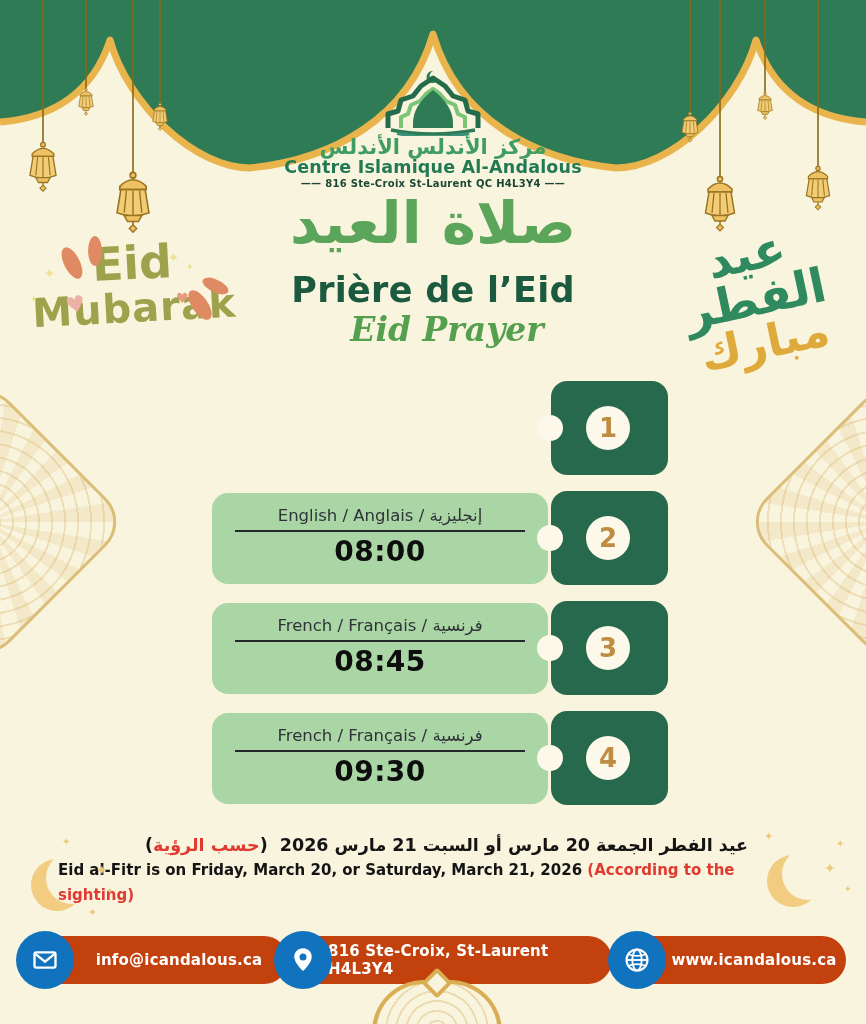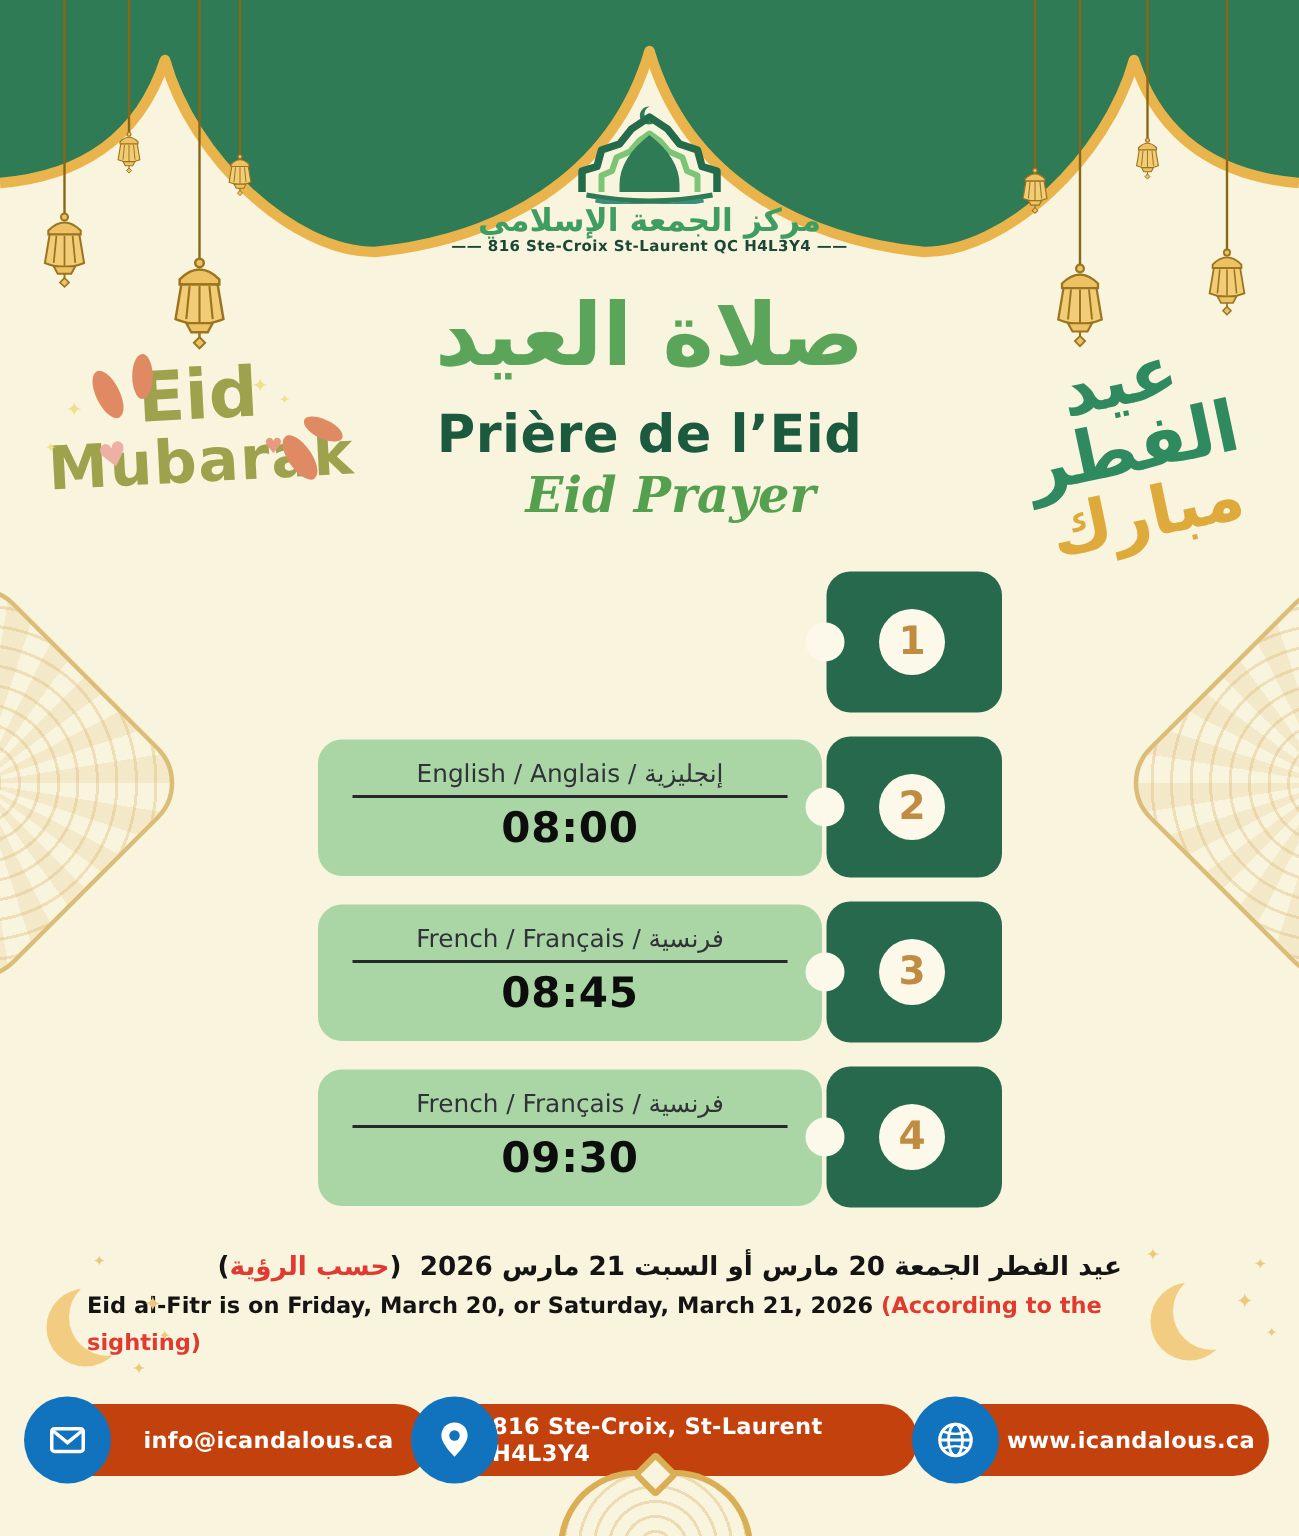--- a/index.html
+++ b/index.html
@@ -136,21 +136,22 @@
 
   <div class="abs logo-block">
     <svg width="120" height="66" viewBox="0 0 120 66" style="display:block;margin:0 auto;">
       <path d="M60,1 a6,6 0 1 0 4,10 a5,5 0 1 1 -4,-10 Z" fill="#2e7b55"></path>
       <path d="M15,58 L15,44 L25,41 L28,30 L40,26 L48,16 L60,8 L72,16 L80,26 L92,30 L95,41 L105,44 L105,58" fill="none" stroke="#236b4a" stroke-width="5" stroke-linejoin="round"></path>
       <path d="M28,58 L28,47 L35,44 L38,35 L47,31 L53,24 L60,19 L67,24 L73,31 L82,35 L85,44 L92,47 L92,58" fill="none" stroke="#7cc576" stroke-width="4" stroke-linejoin="round"></path>
       <path d="M60,20 C47,30 40,41 40,53 L40,58 L80,58 L80,53 C80,41 73,30 60,20 Z" fill="#2e7b55"></path>
       <path d="M18,60 Q60,68 102,60" fill="none" stroke="#2e7b55" stroke-width="3.4"></path>
       <path d="M24,63.5 Q60,70.5 96,63.5" fill="none" stroke="#3a8f7a" stroke-width="3"></path>
     </svg>
-    <div class="logo-ar">مركز الجمعة الإسلامي</div>
+    <div class="logo-ar">مركز الأندلس الأندلس</div>
+    <div class="logo-fr">Centre Islamique Al-Andalous</div>
     <div class="logo-addr">—— 816 Ste-Croix St-Laurent QC H4L3Y4 ——</div>
   </div>
 
   <div class="abs title-ar">صلاة العيد</div>
   <div class="abs title-fr">Prière de l’Eid</div>
   <div class="abs title-en">Eid Prayer</div>
 
   <div class="abs eidmubarak">
     <div class="em1">Eid</div>
     <div class="em2">Mubarak</div>

